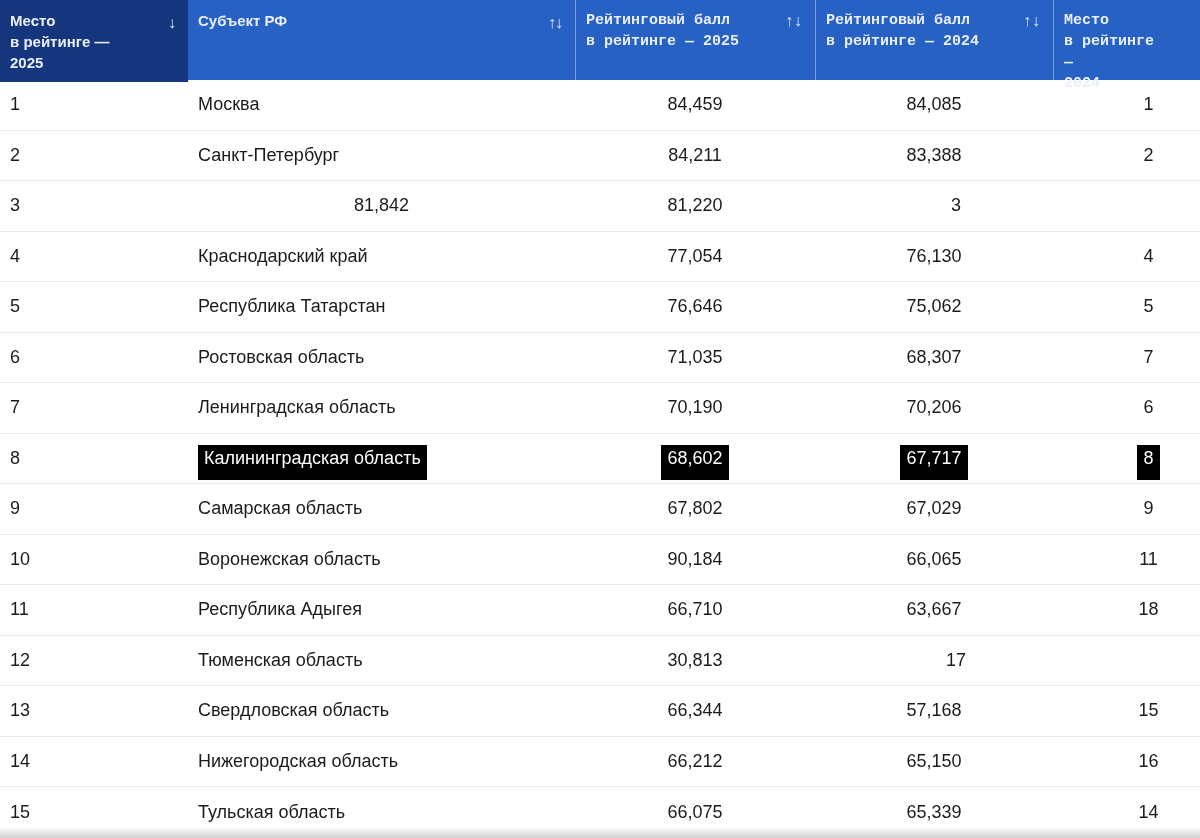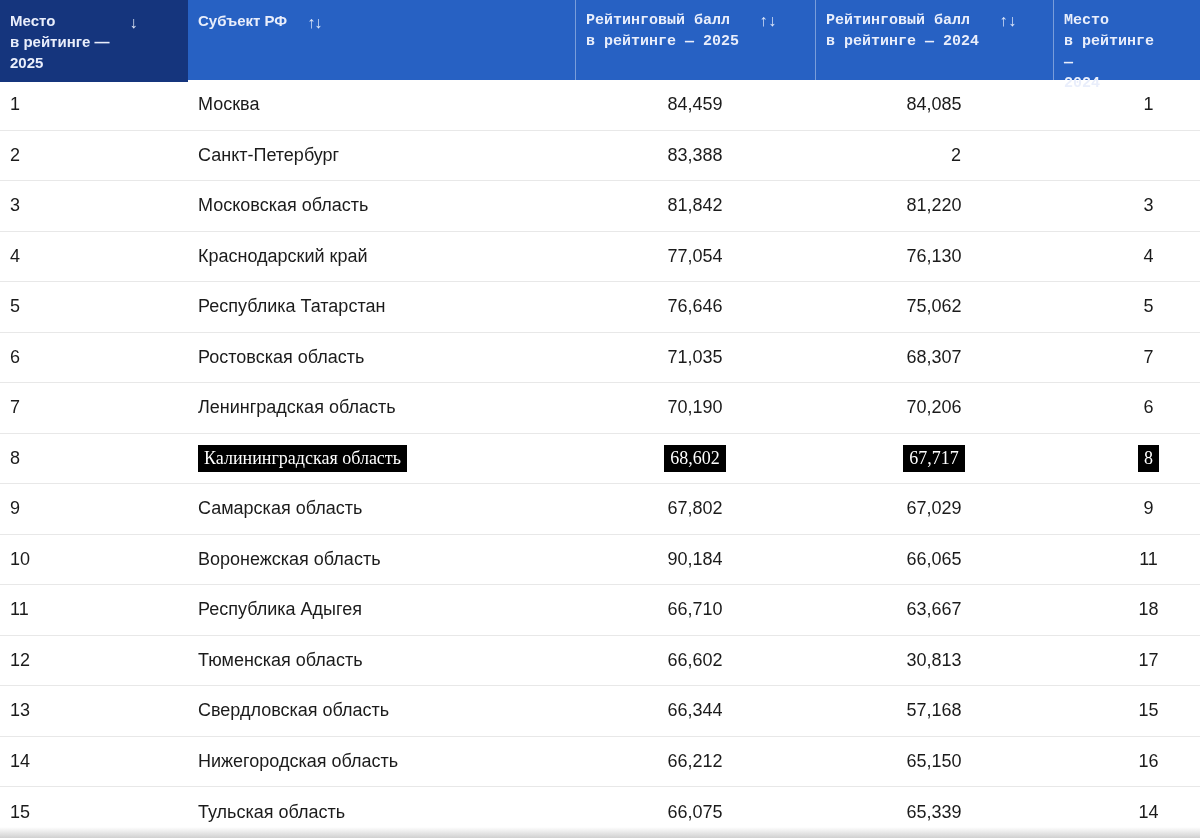--- a/index.html
+++ b/index.html
@@ -13,21 +13,21 @@
     position:relative; z-index:2;
     display:grid;
     grid-template-columns:188px 387px 240px 238px 147px;
     height:80px;
   }
   .hcell {
     background:var(--header-bg,#2761c3);
     color:var(--header-text,#e9eefb);
     font-size:15px; font-weight:700; line-height:21px;
     padding:10px 13px 0 10px;
-    display:flex; gap:20px;
+    display:flex; justify-content:space-between; gap:20px;
     height:80px; cursor:pointer;
   }
   .hcell .label { white-space:pre-line; }
   .hcell.active { background:var(--header-active-bg,#15357d); height:82px; }
   .hcell.divided { border-left:1px solid rgba(255,255,255,0.38);font-family:Liberation Mono, monospace; }
   .sort-icon {
     flex:none; font-weight:400; font-size:16px;
     letter-spacing:-1px; margin-top:2px; opacity:0.95;
   }
 
@@ -44,22 +44,21 @@
   }
   .row:last-child { border-bottom:none; }
   .cell.c1 { padding-left:10px; }
   .cell.c2 { padding-left:10px; }
   .cell.c3, .cell.c4 { text-align:center; }
   .cell.c5 { text-align:center; padding-left:44px; }
   .val { white-space:nowrap; }
   .val.hl {
     background:var(--selection-bg,#000);
     color:var(--selection-text,#fff);
-    padding:3px 6px 4px;
-    font-family:Liberation Serif, serif;
+    padding:3px 6px 12px;
   }
 
   .bottom-fade {
     position:absolute; left:0; right:0; bottom:0; height:11px; z-index:3;
     background:linear-gradient(to bottom, rgba(205,205,205,0), rgba(200,200,200,0.85));
     pointer-events:none;
   }
 </style>
 </head>
 <body>
@@ -99,26 +98,26 @@
       <div class="row">
         <div class="cell c1"><span class="val">1</span></div>
         <div class="cell c2"><span class="val">Москва</span></div>
         <div class="cell c3"><span class="val">84,459</span></div>
         <div class="cell c4"><span class="val">84,085</span></div>
         <div class="cell c5"><span class="val">1</span></div>
       </div>
       <div class="row">
         <div class="cell c1"><span class="val">2</span></div>
         <div class="cell c2"><span class="val">Санкт-Петербург</span></div>
+        <div class="cell c3"><span class="val">84,211</span></div>
         <div class="cell c4"><span class="val">83,388</span></div>
         <div class="cell c5"><span class="val">2</span></div>
       </div>
       <div class="row">
         <div class="cell c1"><span class="val">3</span></div>
-        <div class="cell c2"><span class="val">Московская область</span></div>
         <div class="cell c3"><span class="val">81,842</span></div>
         <div class="cell c4"><span class="val">81,220</span></div>
         <div class="cell c5"><span class="val">3</span></div>
       </div>
       <div class="row">
         <div class="cell c1"><span class="val">4</span></div>
         <div class="cell c2"><span class="val">Краснодарский край</span></div>
         <div class="cell c3"><span class="val">77,054</span></div>
         <div class="cell c4"><span class="val">76,130</span></div>
         <div class="cell c5"><span class="val">4</span></div>
@@ -168,21 +167,20 @@
       <div class="row">
         <div class="cell c1"><span class="val">11</span></div>
         <div class="cell c2"><span class="val">Республика Адыгея</span></div>
         <div class="cell c3"><span class="val">66,710</span></div>
         <div class="cell c4"><span class="val">63,667</span></div>
         <div class="cell c5"><span class="val">18</span></div>
       </div>
       <div class="row">
         <div class="cell c1"><span class="val">12</span></div>
         <div class="cell c2"><span class="val">Тюменская область</span></div>
-        <div class="cell c3"><span class="val">66,602</span></div>
         <div class="cell c4"><span class="val">30,813</span></div>
         <div class="cell c5"><span class="val">17</span></div>
       </div>
       <div class="row">
         <div class="cell c1"><span class="val">13</span></div>
         <div class="cell c2"><span class="val">Свердловская область</span></div>
         <div class="cell c3"><span class="val">66,344</span></div>
         <div class="cell c4"><span class="val">57,168</span></div>
         <div class="cell c5"><span class="val">15</span></div>
       </div>

